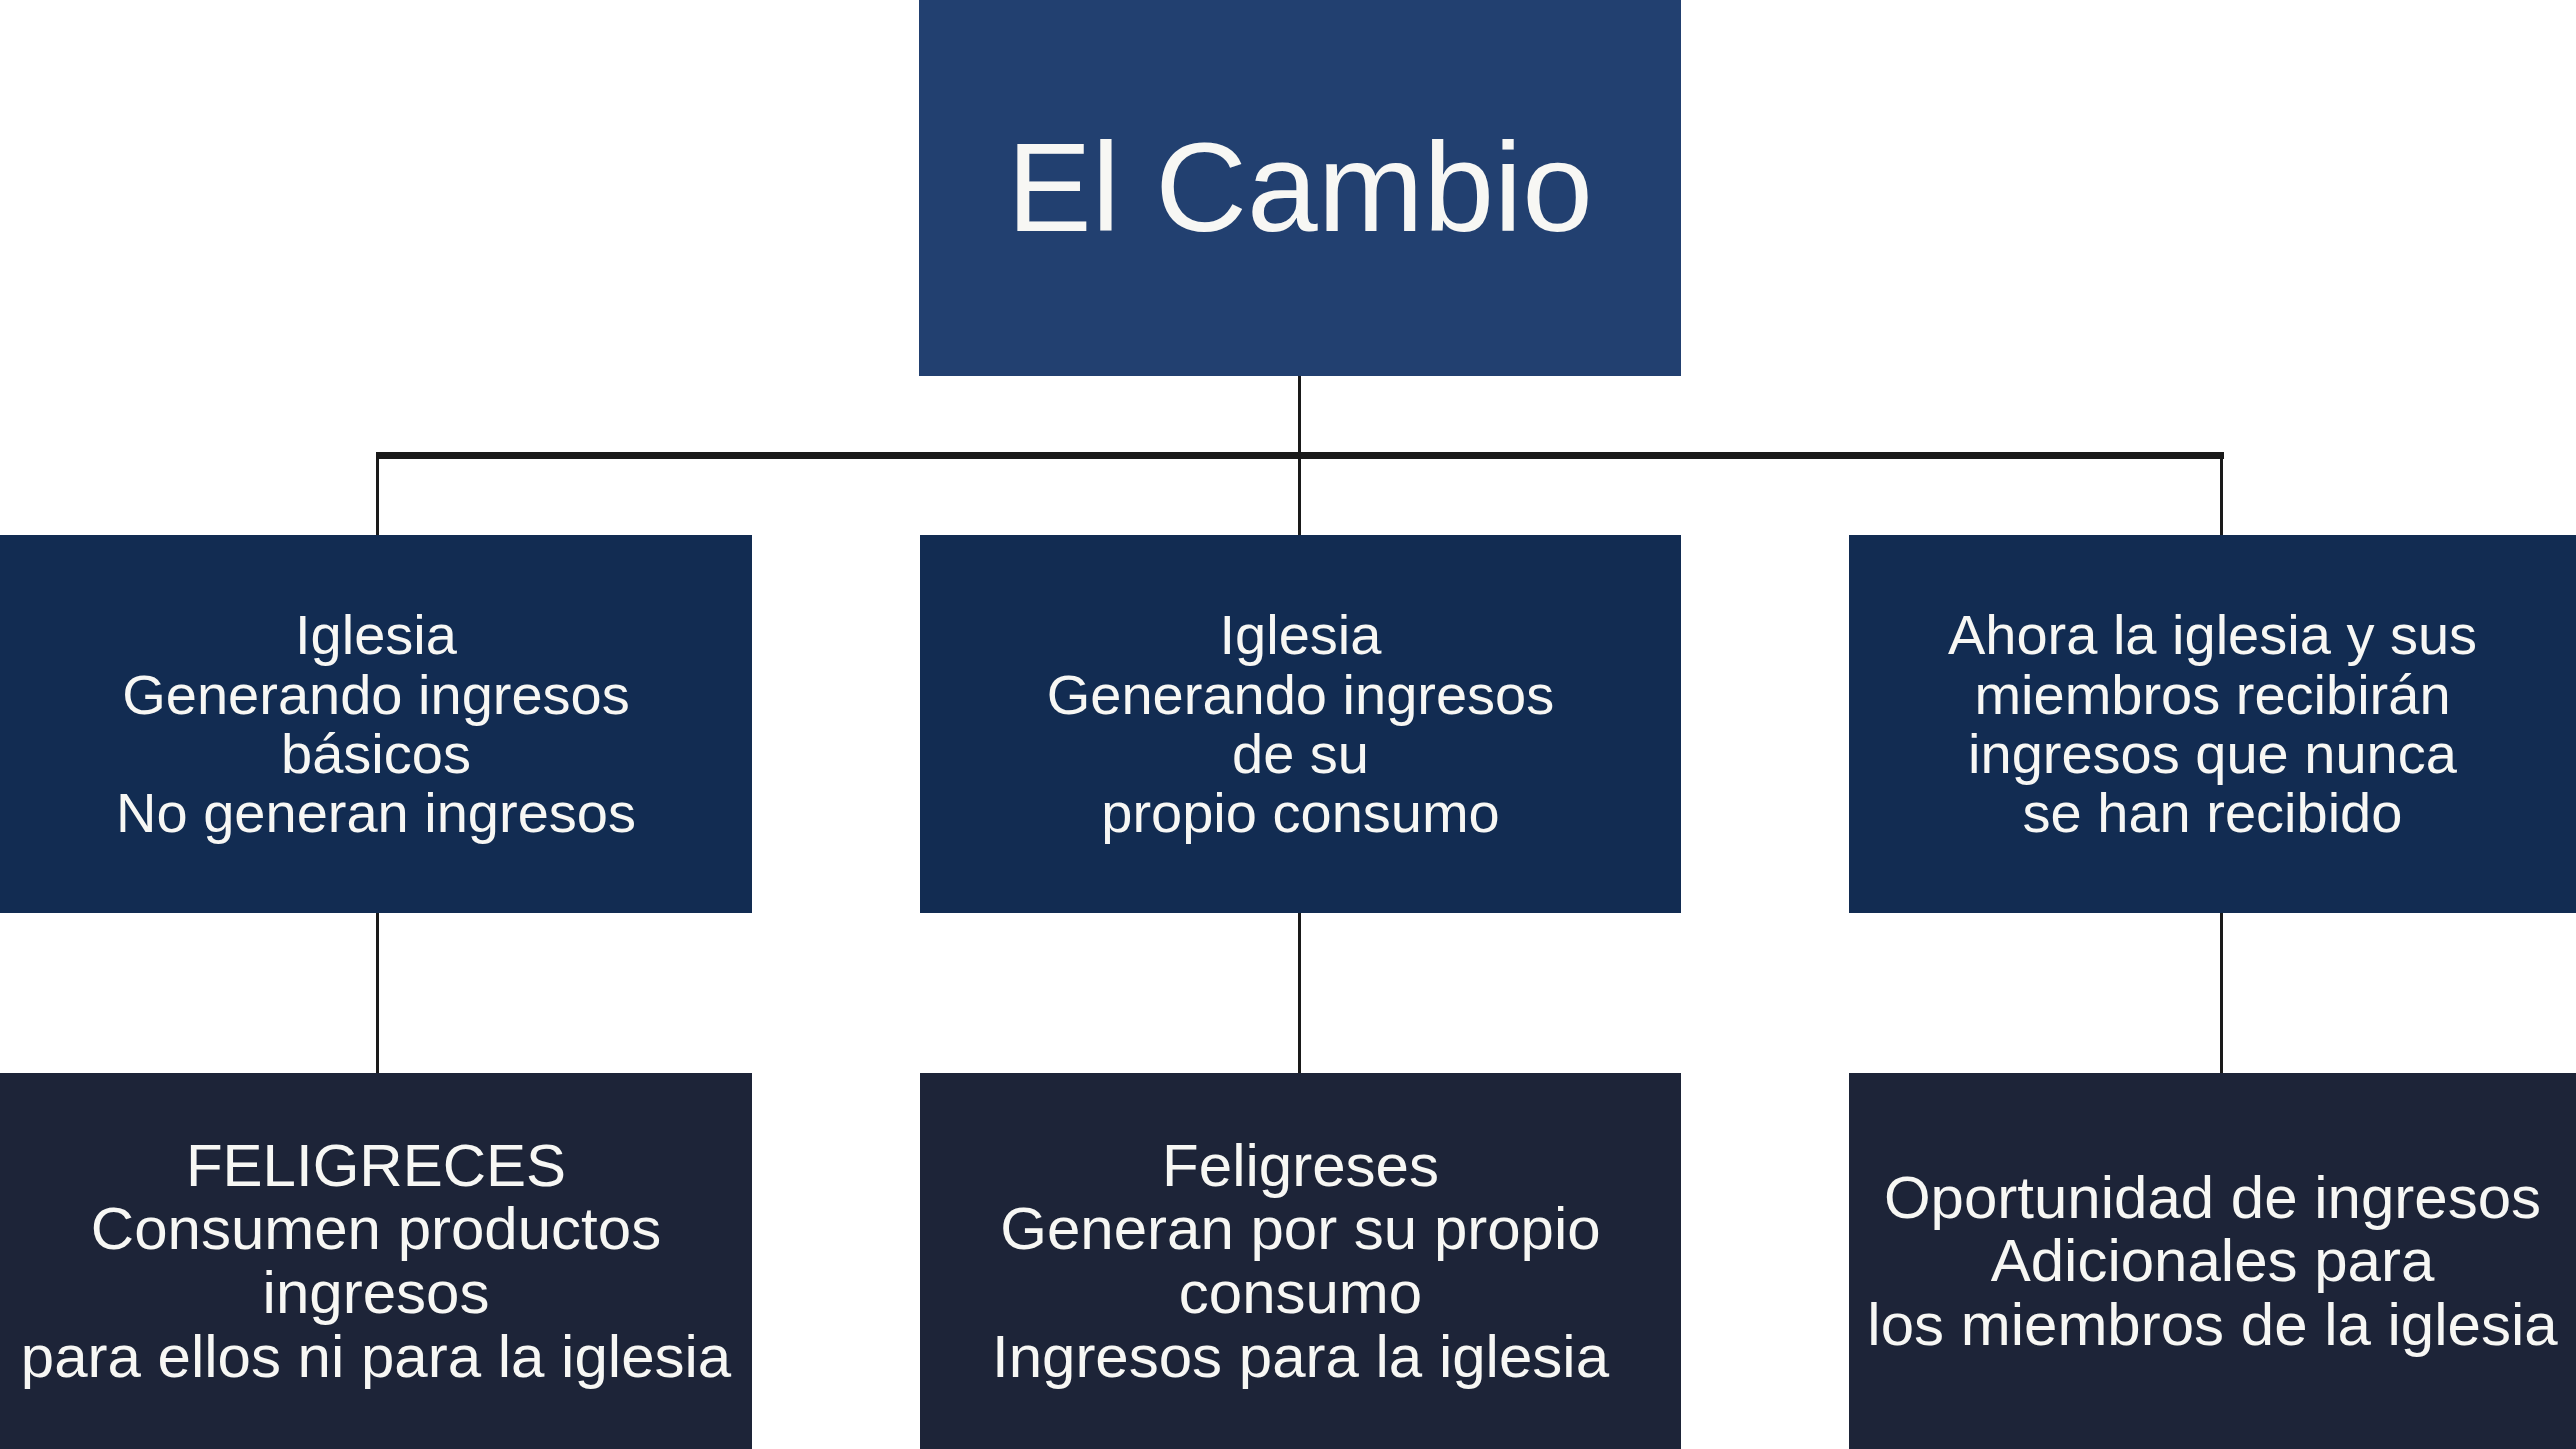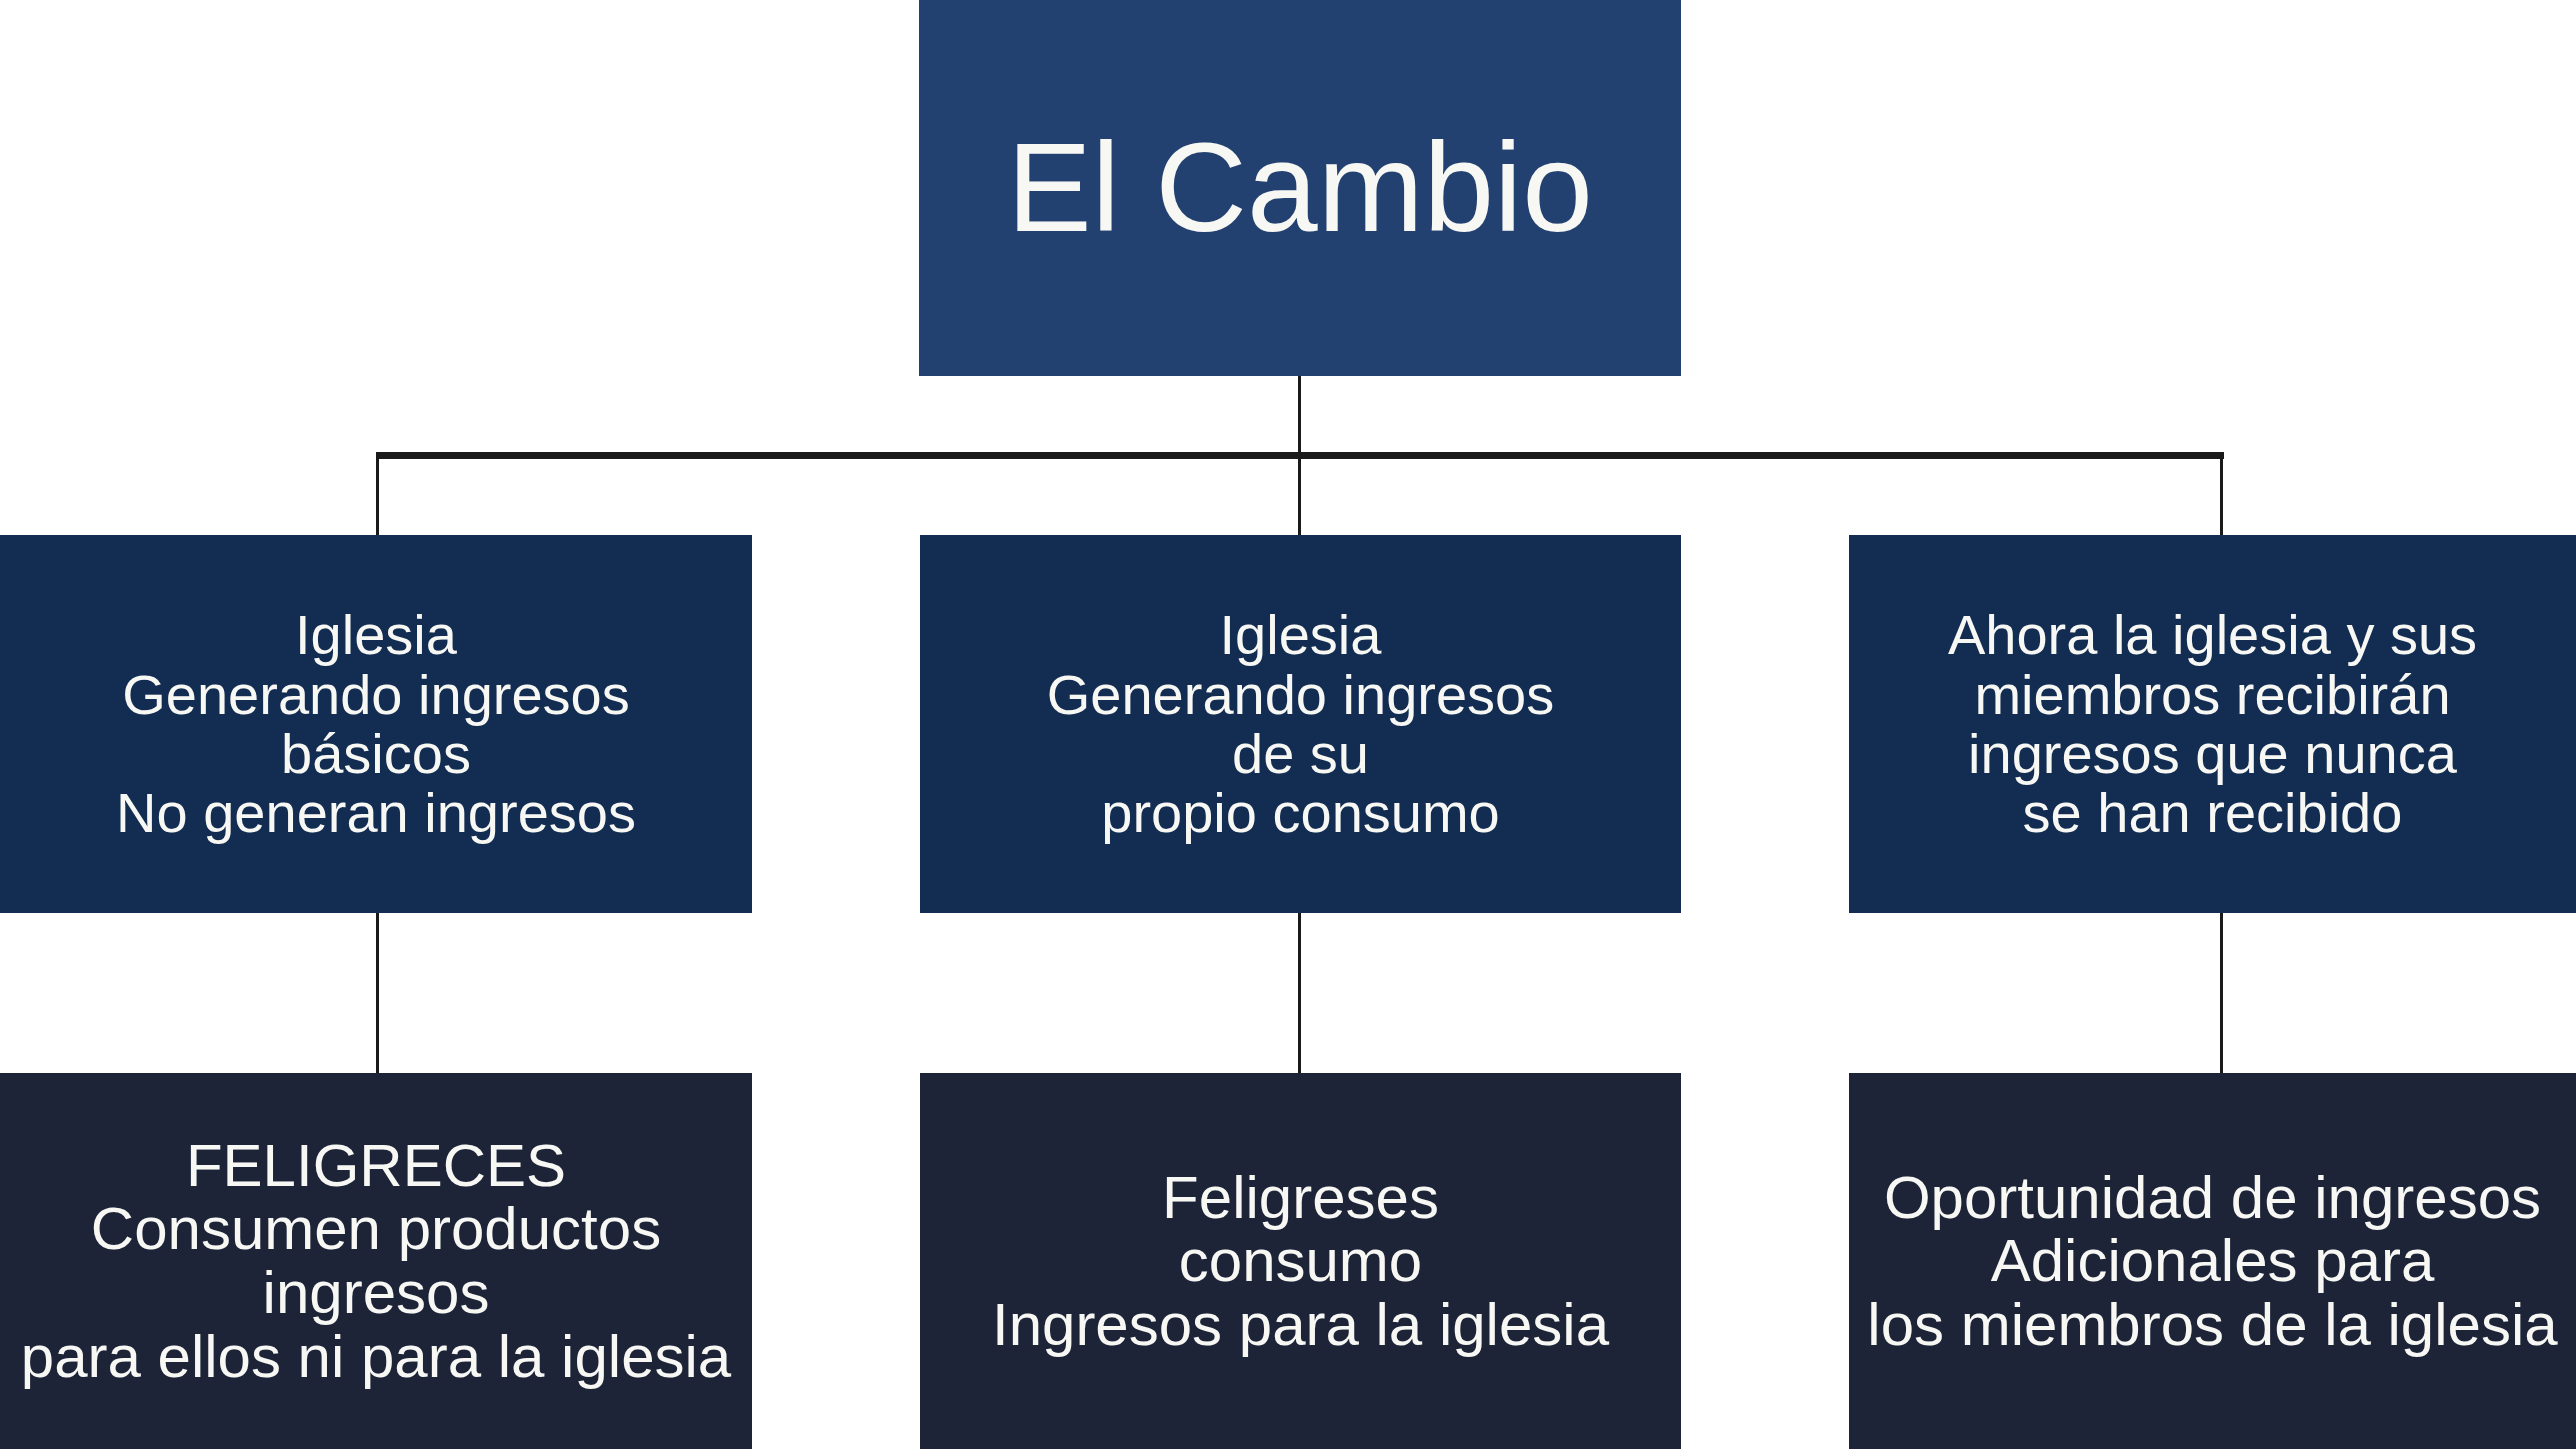--- a/index.html
+++ b/index.html
@@ -116,20 +116,21 @@
       <span class="line">FELIGRECES</span>
       <span class="line">Consumen productos</span>
       <span class="line">ingresos</span>
       <span class="line">para ellos ni para la iglesia</span>
     </div>
   </div>
 
   <div class="node bot-node" id="bot-center">
     <div class="lines">
       <span class="line">Feligreses</span>
+      <span class="line">Generan por su propio</span>
       <span class="line">consumo</span>
       <span class="line">Ingresos para la iglesia</span>
     </div>
   </div>
 
   <div class="node bot-node" id="bot-right">
     <div class="lines">
       <span class="line">Oportunidad de ingresos</span>
       <span class="line">Adicionales para</span>
       <span class="line">los miembros de la iglesia</span>

